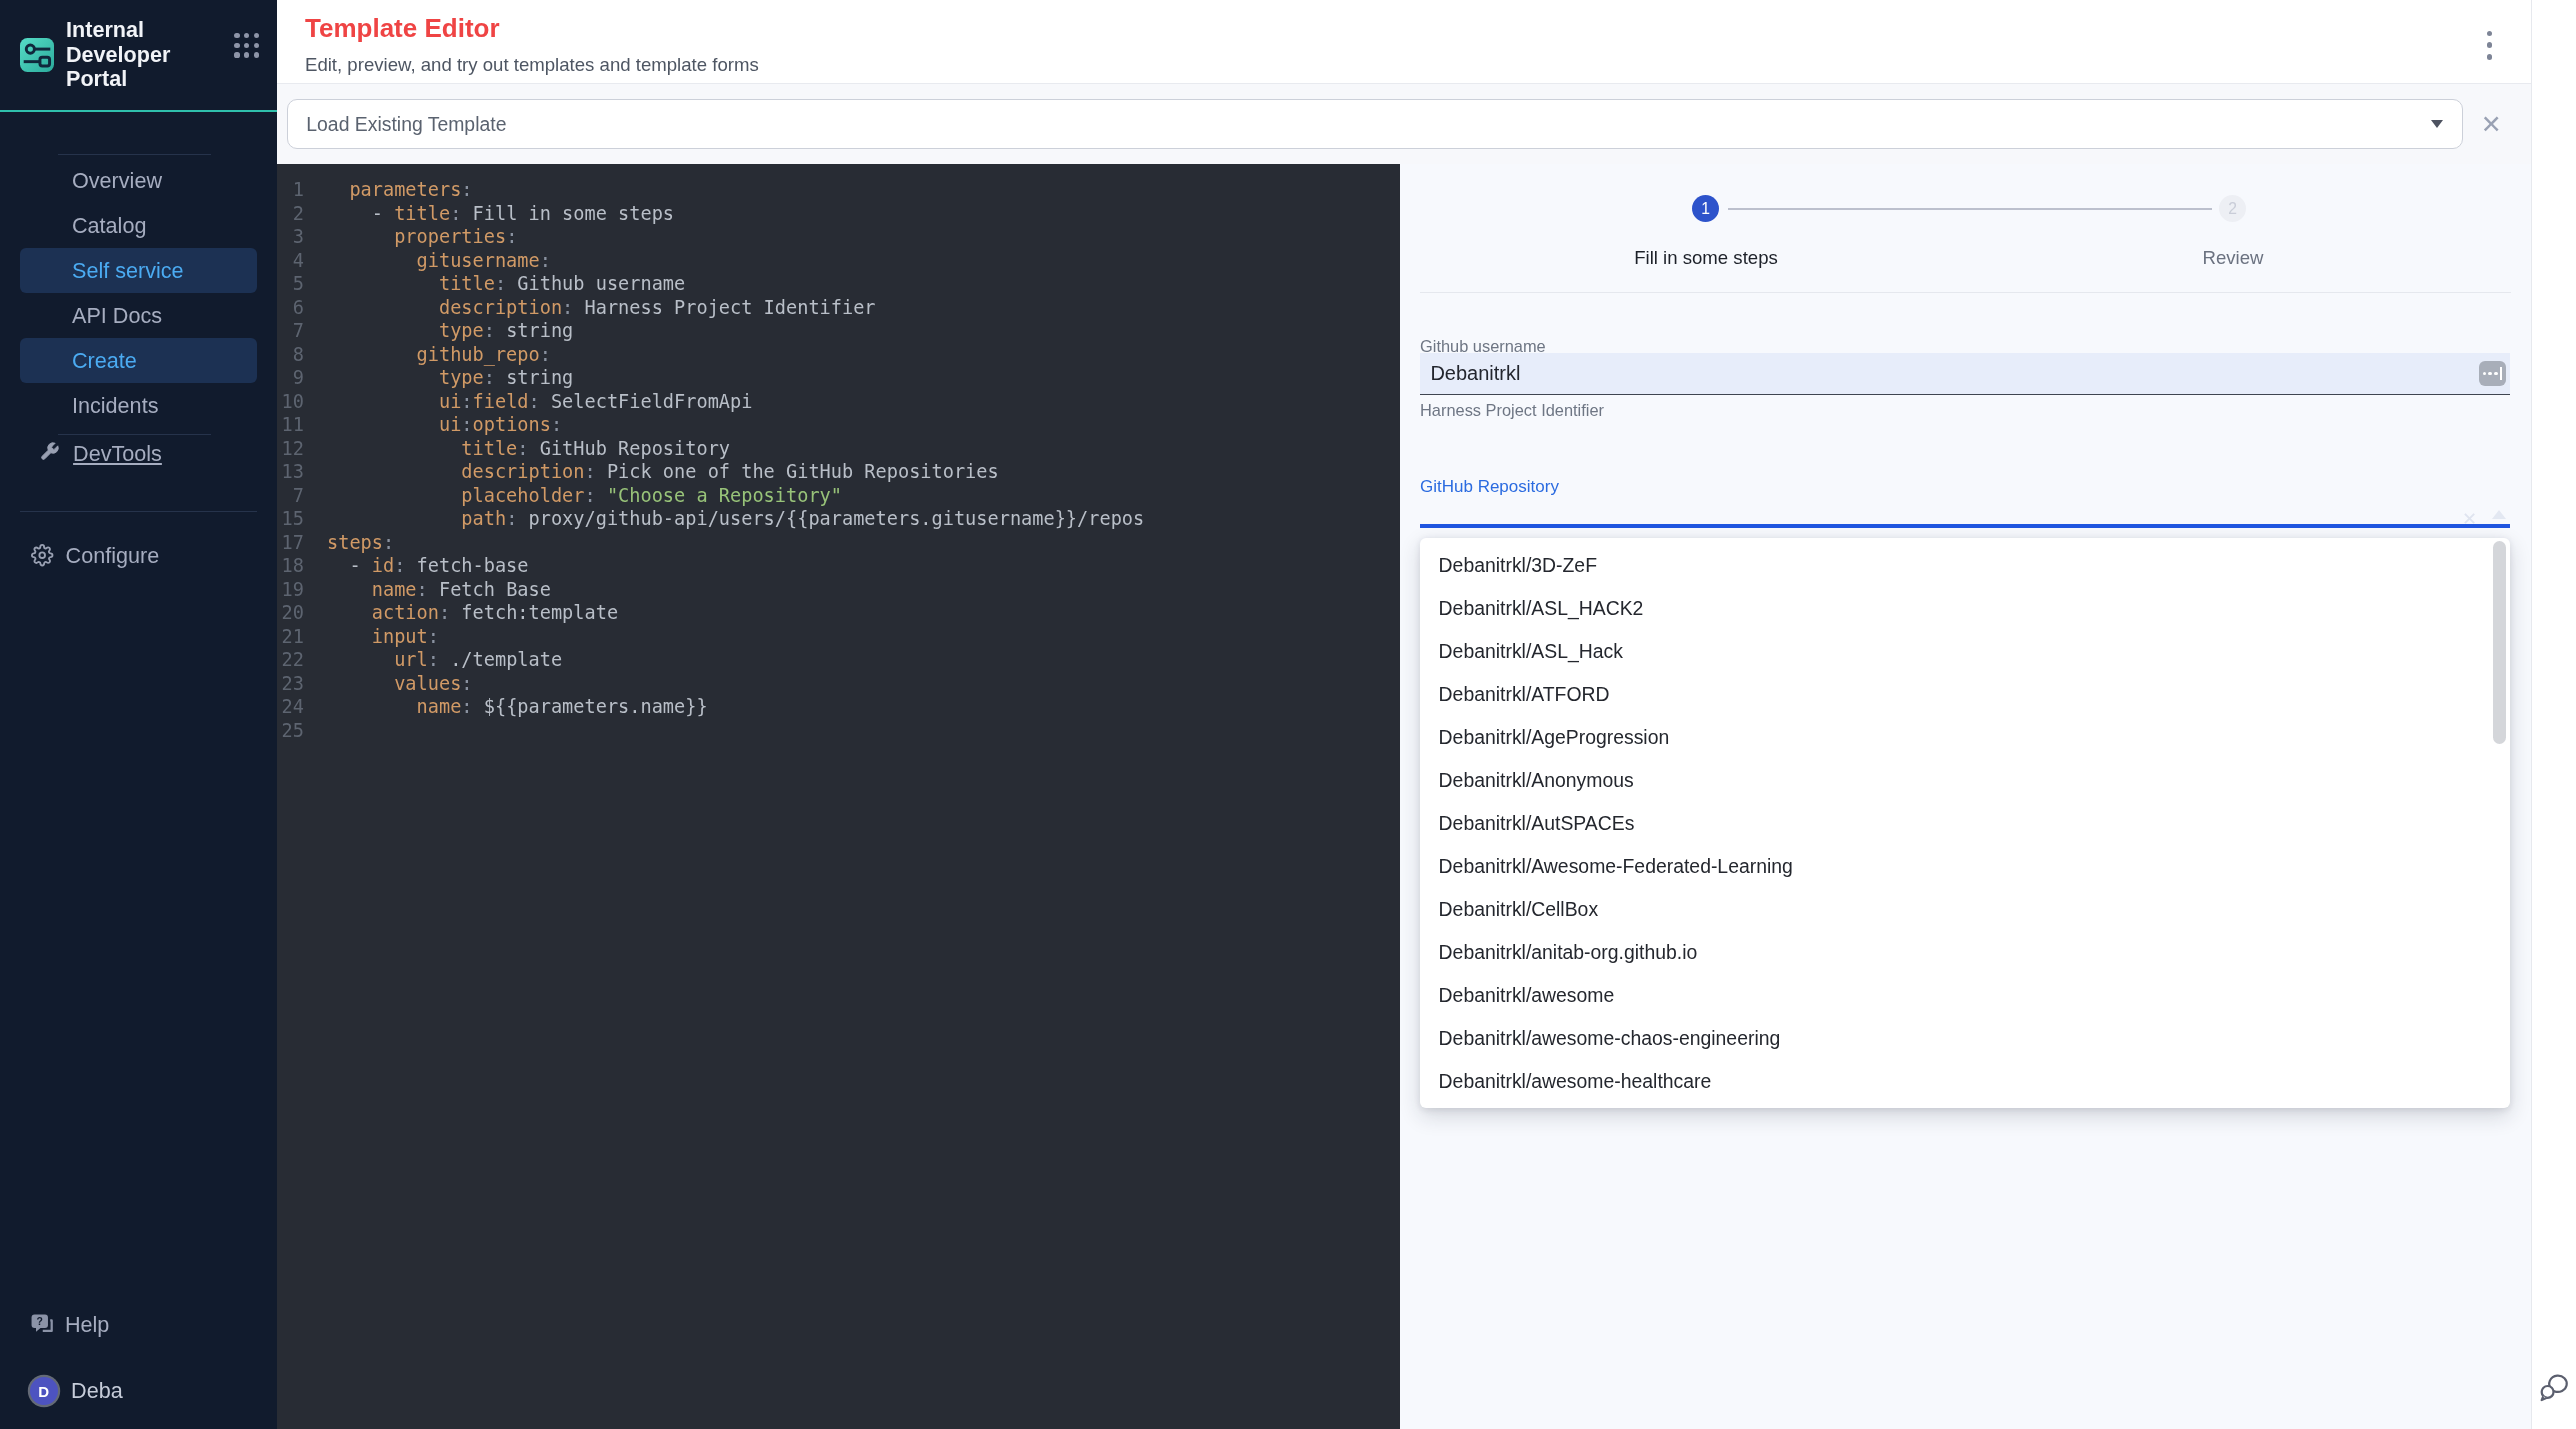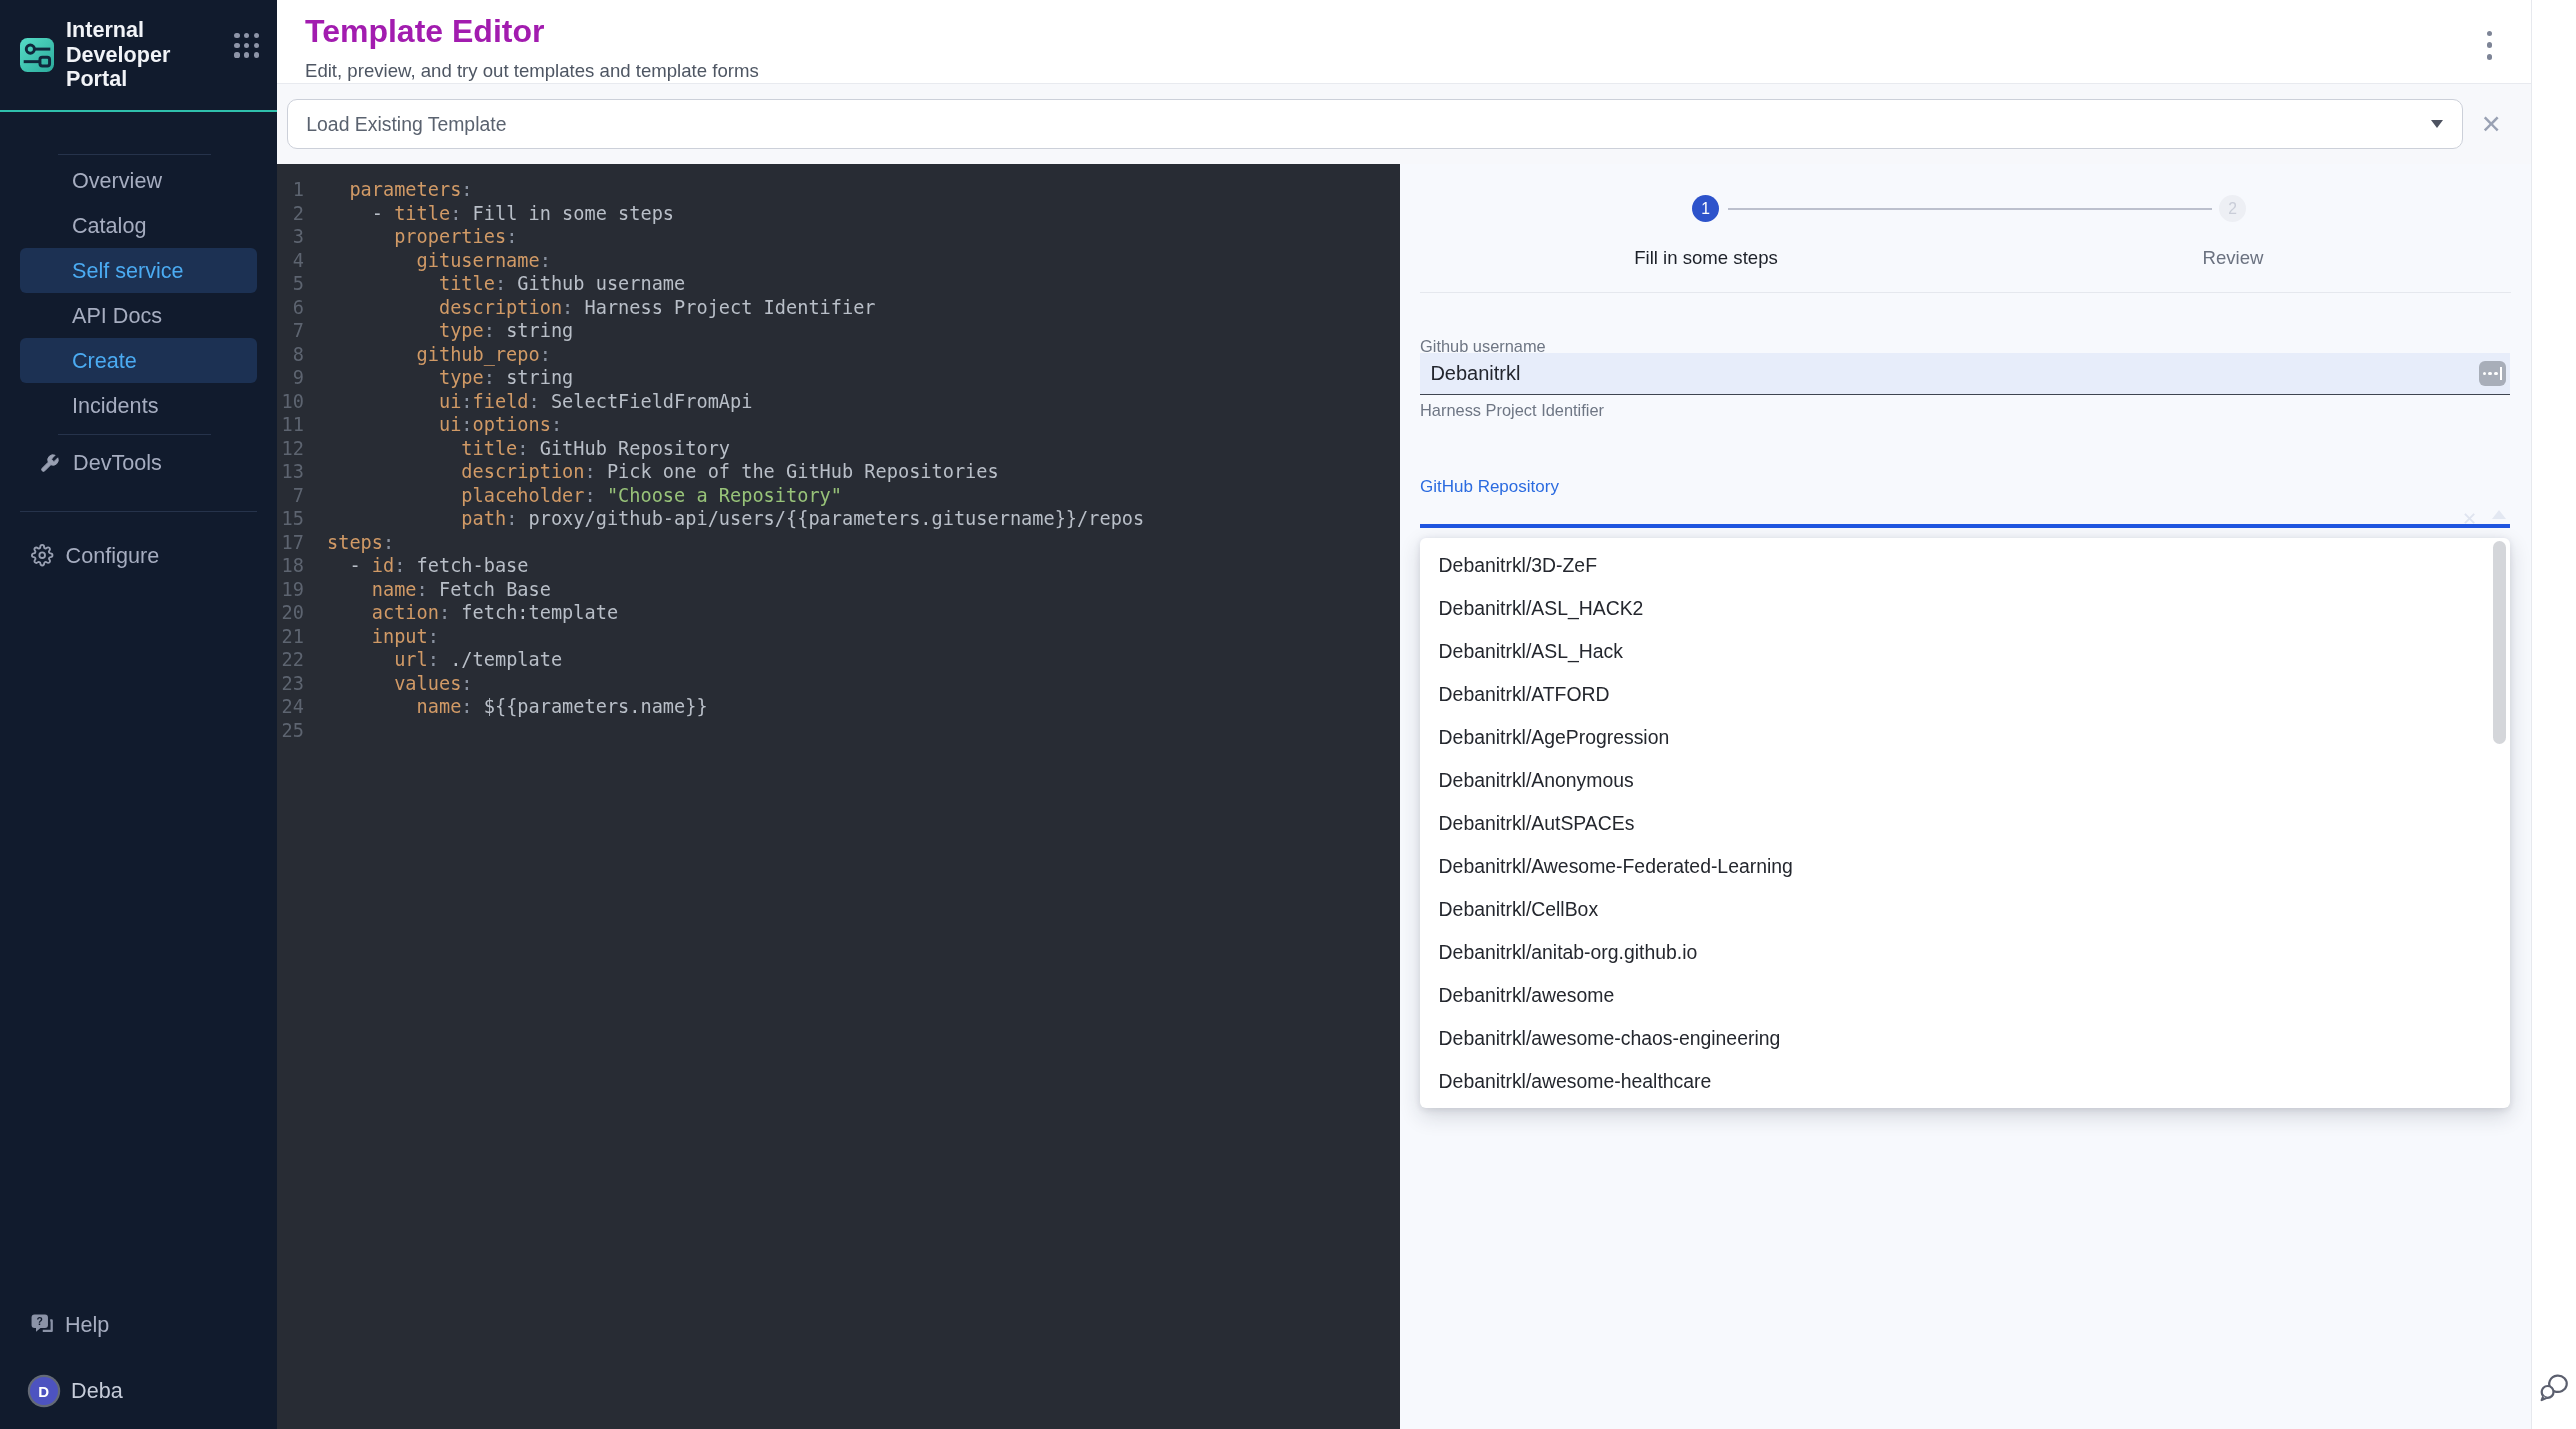--- a/index.html
+++ b/index.html
@@ -17,38 +17,38 @@
   .grid-icon { position:absolute; right:18px; top:33px; display:grid;
     grid-template-columns:repeat(3,5.2px); grid-gap:4.5px; cursor:pointer; }
   .grid-icon i { width:5.2px; height:5.2px; border-radius:50%; background:#8e95a8; }
   .div-short { height:0.7px; background:#26334b; margin:42px 66px 0 58px; }
   .div-short2 { height:0.7px; background:#26334b; margin:6px 66px 0 58px; }
   .div-full { height:0.7px; background:#26334b; margin:25px 20px 0 20px; }
   .nav { margin-top:3.7px; }
   .nav-item { height:45px; margin:0 20px; border-radius:6px; display:flex; align-items:center;
     padding-left:52px; font-size:21.6px; color:#a6adc0; cursor:pointer; }
   .nav-item.active { background:#1c3153; color:#4babf2; }
-  .tool-row { height:45px; margin:6px 20px 0 20px; display:flex; align-items:center;
-    padding-left:19.4px; gap:12.7px; font-size:21.6px; color:#a6adc0; cursor:pointer; }
+  .tool-row { height:45px; margin:6px 20px 0 20px; display:flex; align-items:flex-start;
+    padding-left:19.4px; gap:12.7px; font-size:21.6px; color:#a6adc0; cursor:pointer;text-decoration:underline; }
   .conf-row { height:45px; margin:21.6px 20px 0 20px; display:flex; align-items:center;
     padding-left:11.2px; gap:12px; font-size:21.6px; color:#a6adc0; cursor:pointer; }
   .sidebar-bottom { margin-top:auto; padding-bottom:16.4px; }
   .help-row { height:45px; margin:0 20px; display:flex; align-items:center; padding-left:9.7px;
     gap:11.2px; font-size:21.6px; color:#a6adc0; cursor:pointer; }
   .user-row { height:45px; margin:21.6px 20px 0 20px; display:flex; align-items:center;
     padding-left:9.7px; gap:13.4px; font-size:21.6px; color:#c6ccd9; cursor:pointer; }
   .avatar { width:28px; height:28px; border-radius:50%; background:#4d53c0;
     box-shadow:0 0 0 2.2px rgba(255,255,255,.35); color:#fff; font-size:15px; font-weight:700;
     display:flex; align-items:center; justify-content:center; }
 
   
   .main { flex:1; min-width:0; display:flex; flex-direction:column; }
   .header { height:84px; background:#fff; border-bottom:0.7px solid #e8eaef; position:relative;
     padding:13.4px 0 0 28px; flex-shrink:0; }
-  .page-title { font-size:32px; font-weight:700; color:#a21caf; }
+  .page-title { font-size:26px; font-weight:700; color:#ef4444; }
   .page-subtitle { margin-top:10px; font-size:18.6px; color:#4e5663; }
   .kebab { position:absolute; right:36px; top:27.6px; display:flex; flex-direction:column; gap:6.7px;
     cursor:pointer; padding:3px; }
   .kebab i { width:5.2px; height:5.2px; border-radius:50%; background:#7d8496; }
 
   .loader-strip { height:80px; background:#f7f8fb; display:flex; align-items:center;
     padding-left:9.7px; gap:18px; flex-shrink:0; }
   .loader-box { width:2176px; height:50px; background:#fff; border:1.5px solid #ccd0d9;
     border-radius:10px; display:flex; align-items:center; padding:0 18.6px; color:#5a626f;
     font-size:19.4px; cursor:pointer; }

